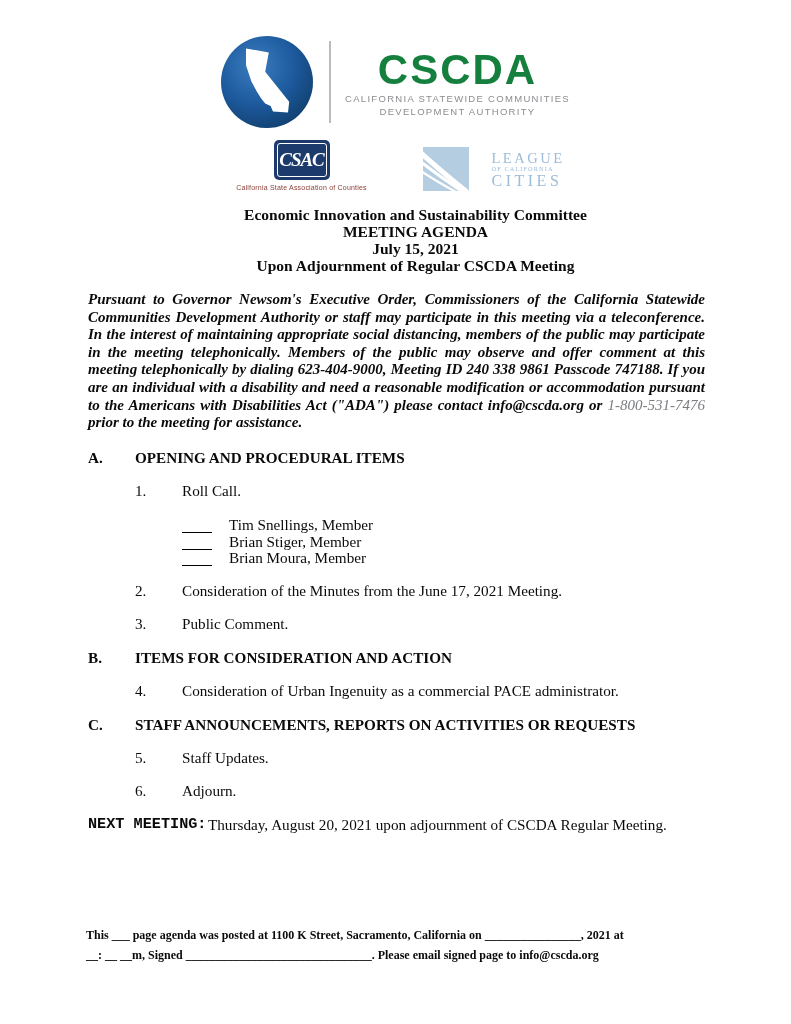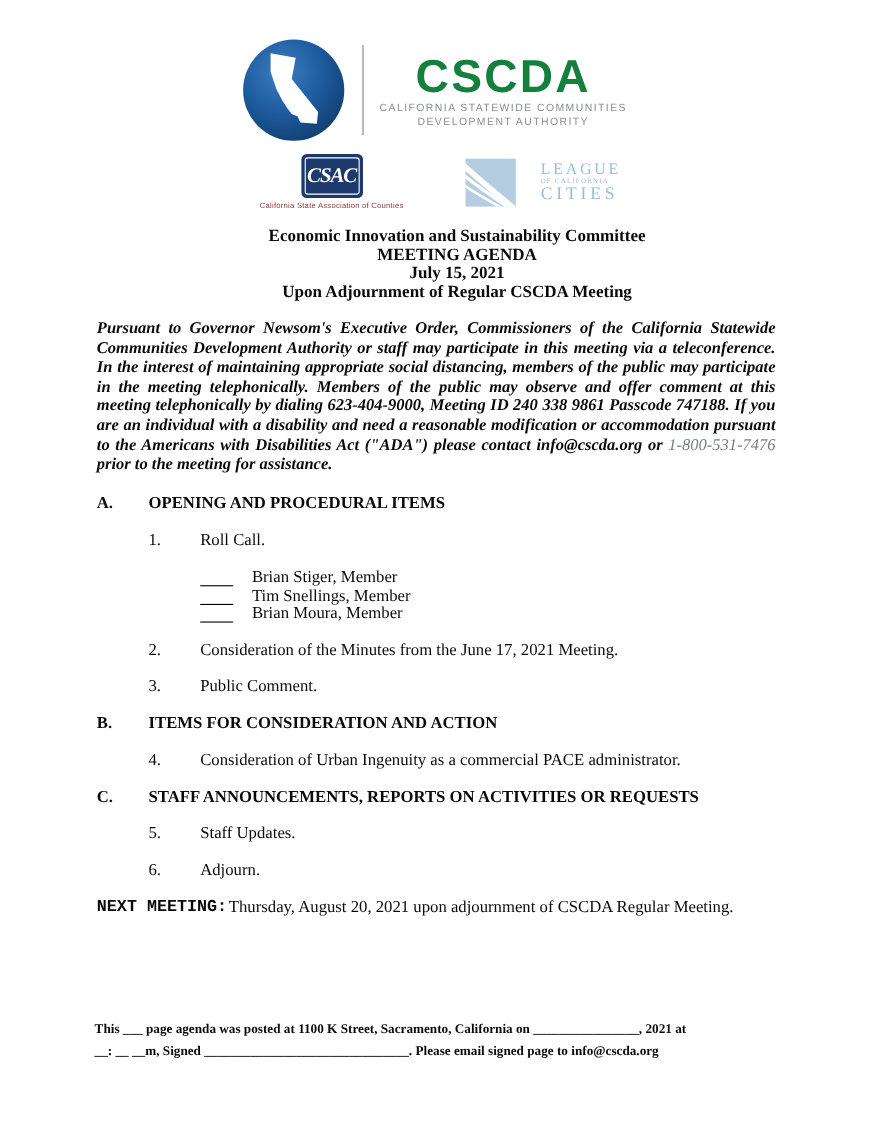--- a/index.html
+++ b/index.html
@@ -30,21 +30,21 @@
     font-weight:bold;font-size:42px;line-height:47px;
     color:#15803d;letter-spacing:2px;
   }
   .tagline{
     font-family:"Liberation Sans", sans-serif;
     font-size:9.5px;line-height:12.5px;letter-spacing:1.3px;
     color:#8a8c8f;text-align:left;
   }
 
   
-  .partners{display:flex;justify-content:center;align-items:center;gap:46px;margin-top:12px;}
+  .partners{display:flex;justify-content:center;align-items:flex-end;gap:46px;margin-top:12px;}
   .csac{display:flex;flex-direction:column;align-items:center;width:150px;}
   .csac-box{
     position:relative;width:56px;height:40px;border-radius:5px;
     background:#1d3a6d;display:flex;align-items:center;justify-content:center;
   }
   .csac-box::after{content:"";position:absolute;inset:3px;border:1px solid #ffffff;border-radius:3px;}
   .csac-script{
     font-family:"Liberation Serif", serif;font-style:italic;font-weight:bold;
     color:#ffffff;font-size:19px;letter-spacing:-1px;
   }
@@ -150,25 +150,25 @@
     </div>
 
     <div class="item">
       <span class="item-num">1.</span>
       <span>Roll Call.</span>
     </div>
 
     <div class="rollcall">
       <div class="roll-row">
         <span class="roll-blank"></span>
-        <span>Brian Stiger, Member</span>
+        <span>Tim Snellings, Member</span>
       </div>
       <div class="roll-row">
         <span class="roll-blank"></span>
-        <span>Tim Snellings, Member</span>
+        <span>Brian Stiger, Member</span>
       </div>
       <div class="roll-row">
         <span class="roll-blank"></span>
         <span>Brian Moura, Member</span>
       </div>
     </div>
 
     <div class="item">
       <span class="item-num">2.</span>
       <span>Consideration of the Minutes from the June 17, 2021 Meeting.</span>

